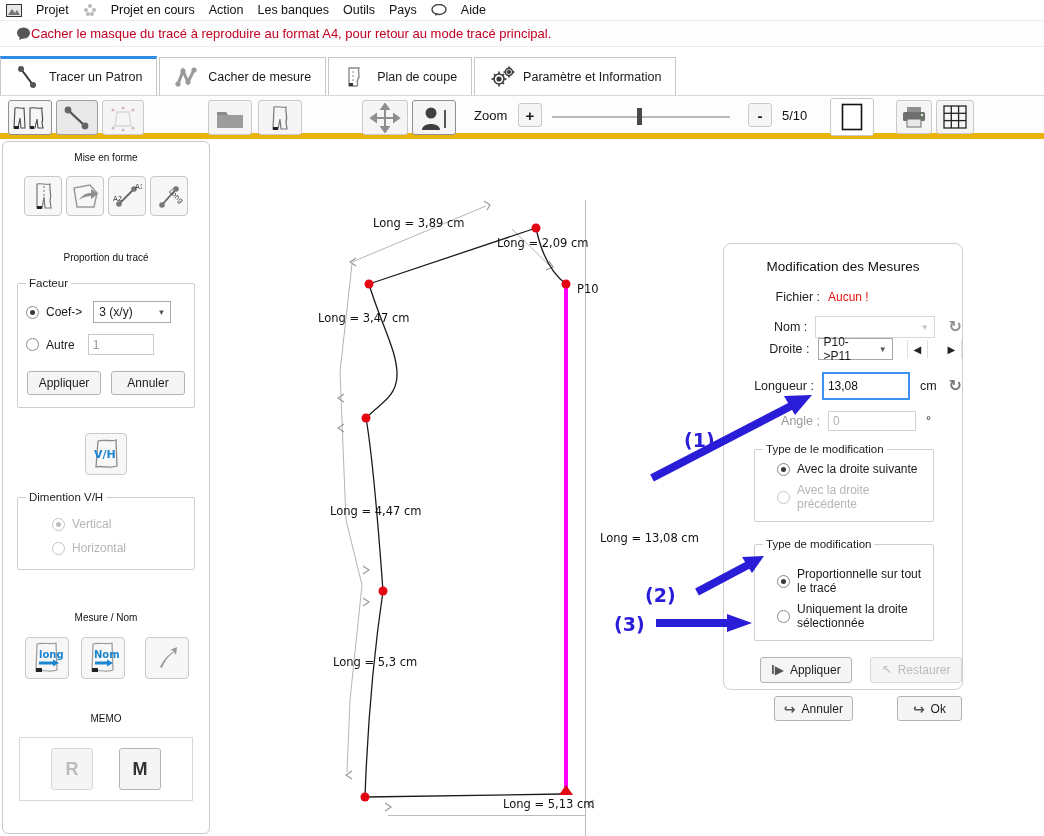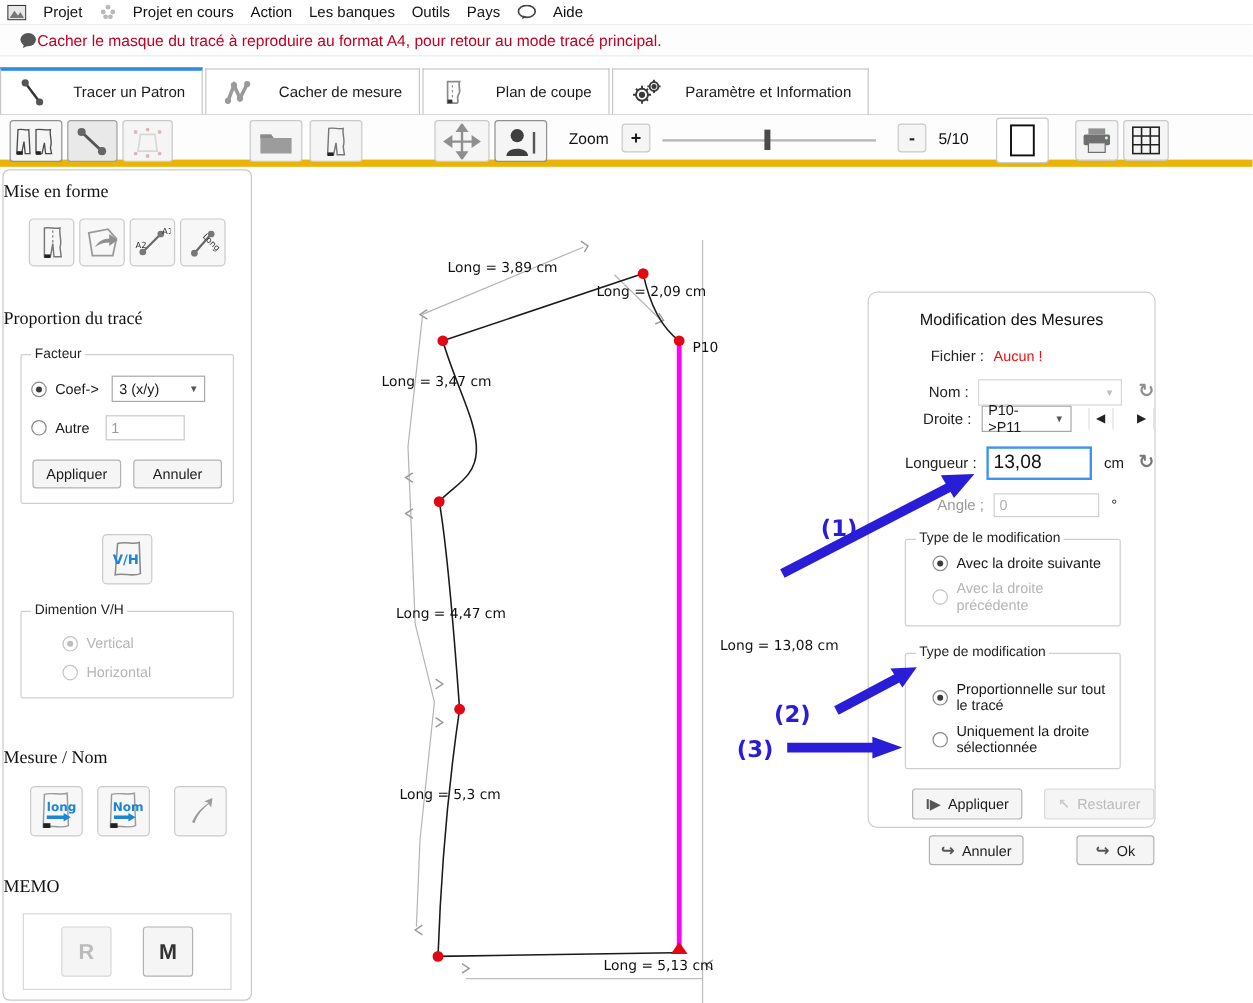--- a/index.html
+++ b/index.html
@@ -12,35 +12,35 @@
   .menubar { left:0; top:0; width:1044px; height:21px; background:#fff; display:flex; align-items:center; gap:14px; padding-left:6px; font-size:12.5px; border-bottom:1px solid #eee; }
   .menu-item { cursor:default; color:#111; }
   .mini-ico { display:inline-flex; align-items:center; }
 
   
   .notice { left:0; top:21px; width:1044px; height:26px; background:#fdfdfd; display:flex; align-items:center; gap:0; padding-left:16px; border-bottom:1px solid #ececec; }
   .notice-text { color:#c00023; font-size:13px; }
 
   
   .tabsrow { left:0; top:57px; width:1044px; height:39px; border-bottom:1px solid #d6d6d6; display:flex; align-items:flex-end; }
-  .tab { height:38px; display:flex; align-items:center; gap:20px; padding:13px 14px; border:1px solid #c6c6c6; border-bottom:none; background:#fff; font-size:12.5px; cursor:pointer; margin-right:2px; }
+  .tab { height:38px; display:flex; align-items:center; gap:8px; padding:13px 14px; border:1px solid #c6c6c6; border-bottom:none; background:#fff; font-size:12.5px; cursor:pointer; margin-right:2px; }
   .tab.active { border-top:3px solid #2e8be6; height:39px; }
   .tab .ticon { width:26px; height:24px; }
 
   
   .toolbar { left:0; top:96px; width:1044px; height:43px; border-bottom:6px solid #eab308; background:#fdfdfd; }
   .tbtn { position:absolute; top:4px; height:35px; border:1px solid #c9c9c9; border-radius:3px; background:#f5f5f5; display:flex; align-items:center; justify-content:center; cursor:pointer; }
   .tbtn.sel { background:#e9e9e9; border-color:#9f9f9f; }
   .tb-label { position:absolute; top:12px; font-size:13px; color:#111; }
   .slider-track { position:absolute; top:20px; height:2px; background:#b9b9b9; }
   .slider-handle { position:absolute; top:12px; width:5px; height:17px; background:#4a4a4a; cursor:pointer; }
 
   
   .sidebar { left:2px; top:141px; width:208px; height:693px; background:#fff; border:1px solid #c9c9c9; border-radius:6px; overflow:hidden; }
-  .side-h { text-align:left; font-size:15px; color:#111;font-family:Liberation Serif, serif; }
+  .side-h { text-align:center; font-size:10px; color:#111; }
   .iconbtn { width:38px; height:40px; border:1px solid #c9c9c9; border-radius:4px; background:#f7f7f7; display:flex; align-items:center; justify-content:center; cursor:pointer; }
   fieldset { border:1px solid #cfcfcf; border-radius:2px; }
   legend { font-size:11.5px; color:#222; padding:0 3px; }
   .radio { width:13px; height:13px; min-width:13px; border:1px solid #8a8a8a; border-radius:50%; display:inline-block; position:relative; background:#fff; }
   .radio.checked::after { content:""; position:absolute; inset:3px; border-radius:50%; background:#3a3a3a; }
   .radio.dis { border-color:#c4c4c4; }
   .radio.dis.checked::after { background:#bdbdbd; }
   .rrow { display:flex; align-items:center; gap:7px; font-size:12px; }
   .rrow.dis { color:#b5b5b5; }
   .combo { border:1px solid #a8a8a8; background:#fff; height:22px; display:inline-flex; align-items:center; justify-content:space-between; font-size:12px; padding:0 5px; cursor:pointer; }
@@ -51,21 +51,21 @@
 
   
   .panel { left:723px; top:243px; width:240px; height:447px; background:#fff; border:1px solid #cfcfcf; border-radius:8px; }
   .panel-title { text-align:center; margin-top:15px; font-size:13.5px; color:#111; }
   .prow { display:flex; align-items:center; margin-left:10px; }
   .plabel { width:86px; text-align:right; font-size:12.5px; color:#222; margin-right:8px; }
   .refresh { font-size:16px; color:#8f8f8f; font-weight:bold; cursor:pointer; line-height:1; }
   .navbtn { width:22px; height:18px; display:inline-flex; align-items:center; justify-content:center; font-size:10px; color:#222; cursor:pointer; }
   .vsep { width:1px; height:18px; background:#e0e0e0; }
 
-  .len-input { width:88px; height:23px; border:2px solid #3f93f0; font-size:16px; padding:12px 4px; font-family:inherit; color:#111; }
+  .len-input { width:88px; height:23px; border:2px solid #3f93f0; font-size:12px; padding:12px 4px; font-family:inherit; color:#111; }
   .ang-input { width:88px; height:20px; border:1px solid #d0d0d0; font-size:12px; padding:0 4px; font-family:inherit; color:#b0b0b0; background:#fff; }
 
   .pbtn-ico { color:#555; font-weight:bold; }
 
   
   svg text { font-family:"DejaVu Sans","Liberation Sans",sans-serif; }
 </style>
 </head>
 <body>
 

